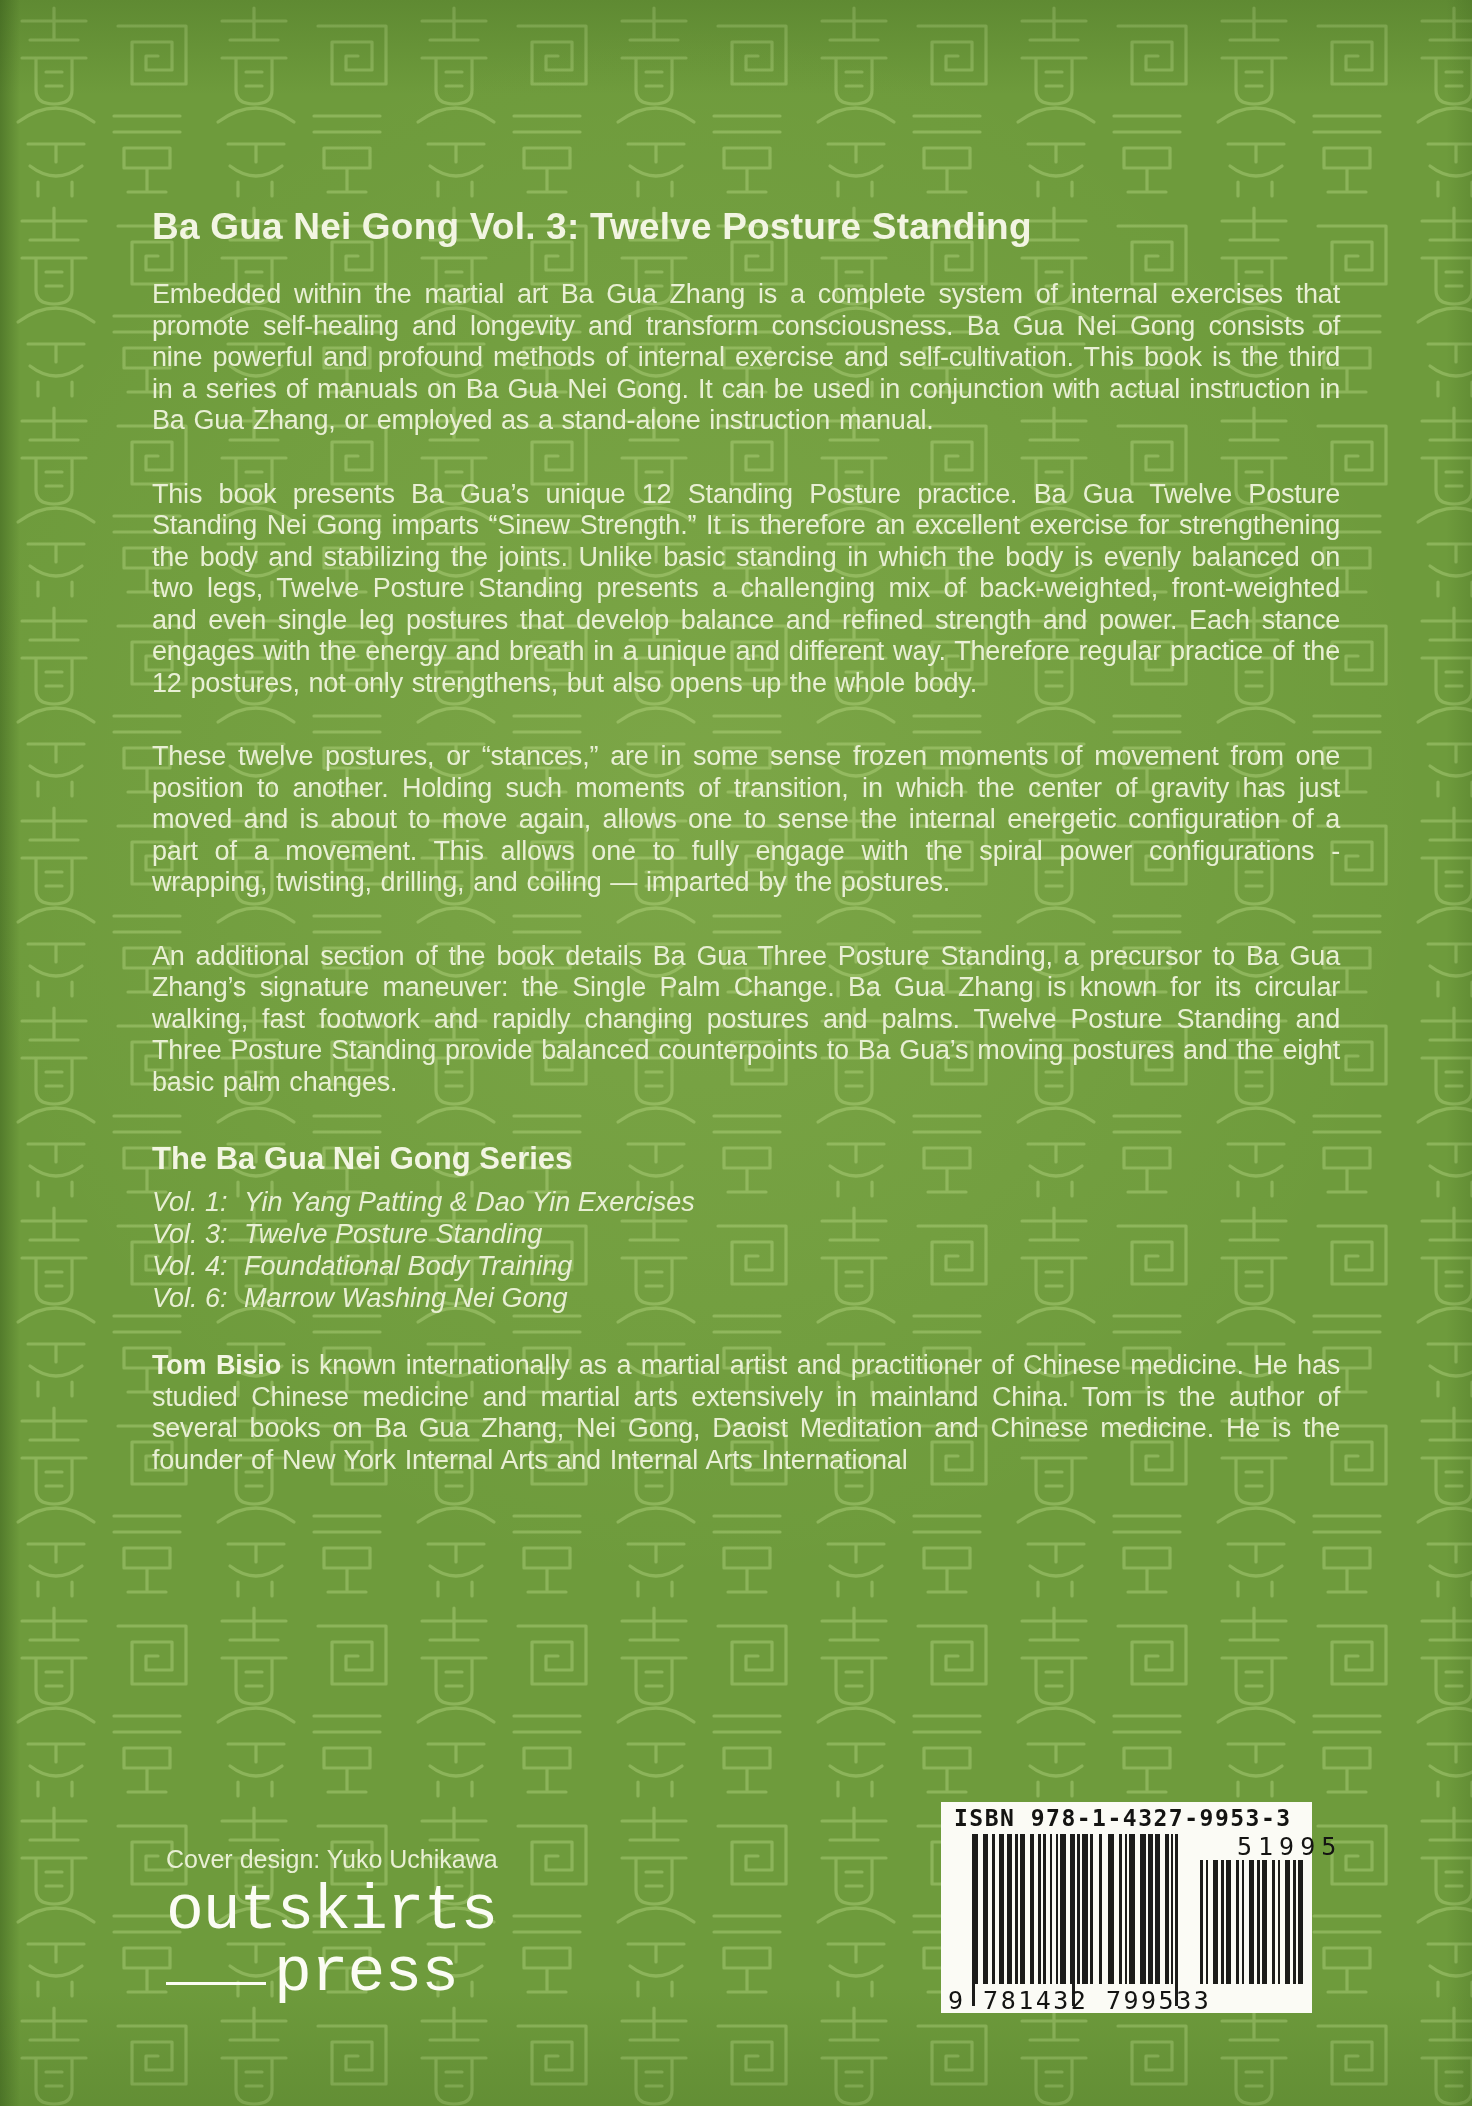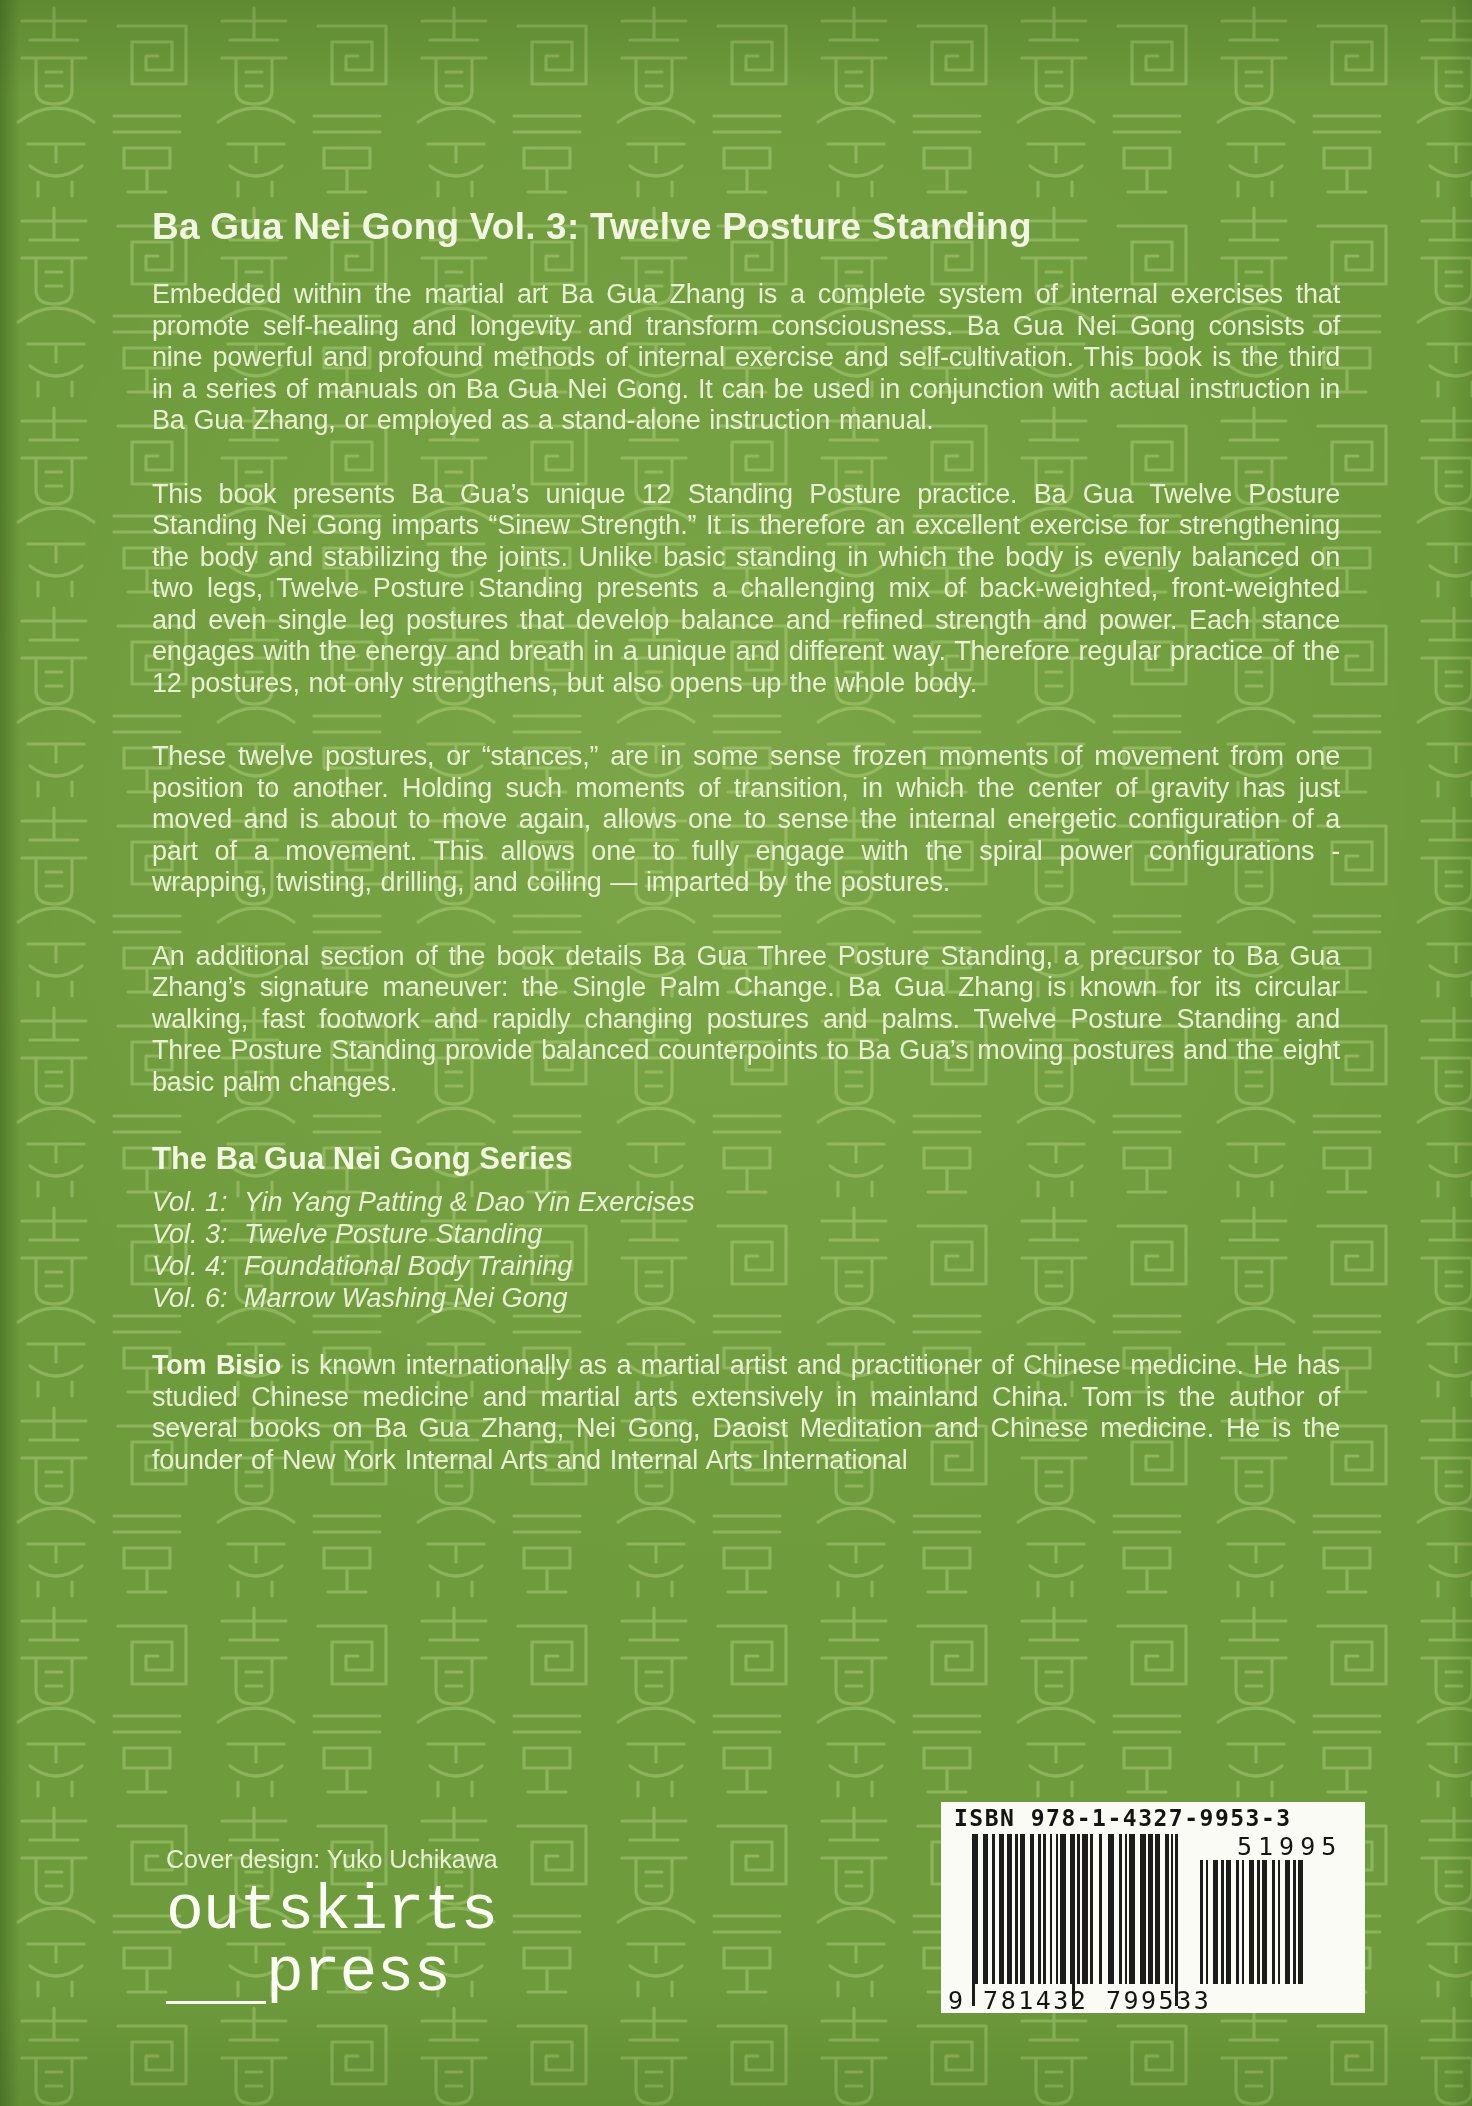--- a/index.html
+++ b/index.html
@@ -44,25 +44,25 @@
   .vol-label{display:inline-block;min-width:92px;}
   p.bio{margin:0;font-size:27px;line-height:31.5px;text-align:justify;letter-spacing:-0.2px;word-spacing:1.5px;}
   p.bio .bio-name{font-weight:bold;color:var(--cream,#f2f5e2);}
   .cover-design{
     position:absolute;left:166px;top:1845px;z-index:2;
     color:var(--body,#e8efd4);font-size:25px;
   }
   .logo{position:absolute;left:166px;top:1882px;z-index:2;color:#fbfcf4;
     font-family:Liberation Mono, monospace;}
   .logo-line1{font-size:63px;line-height:60px;letter-spacing:-1px;}
-  .logo-row2{display:flex;align-items:flex-end;margin-top:2px;}
+  .logo-row2{display:flex;align-items:center;margin-top:2px;gap:8px;}
   .logo-rule{width:100px;height:3px;background:#fbfcf4;margin-top:19px;flex:0 0 auto;}
   .logo-line2{font-size:63px;line-height:60px;letter-spacing:-1px;}
   .barcode-box{
-    position:absolute;left:941px;top:1802px;width:424px;height:211px;z-index:2;
+    position:absolute;left:941px;top:1802px;width:371px;height:211px;z-index:2;
     background:var(--panel,#fbfbf5);color:#141412;
     font-family:"DejaVu Sans Mono","Liberation Mono",monospace;
   }
   .isbn-label{position:absolute;top:3px;left:13px;font-size:23px;letter-spacing:1.5px;font-weight:bold;white-space:nowrap;}
   .addon-code{position:absolute;top:30px;left:259px;width:108px;font-size:25px;letter-spacing:6px;text-align:left;white-space:nowrap;margin-left:37px;}
   .bars{position:absolute;display:flex;overflow:hidden;}
   .bars .bar{background:#1c1c1a;height:100%;flex:0 0 auto;}
   .bars .gap{height:100%;flex:0 0 auto;}
   .main-bars{left:31px;top:32px;width:206px;height:150px;}
   .addon-bars{left:259px;top:58px;width:108px;height:124px;}

